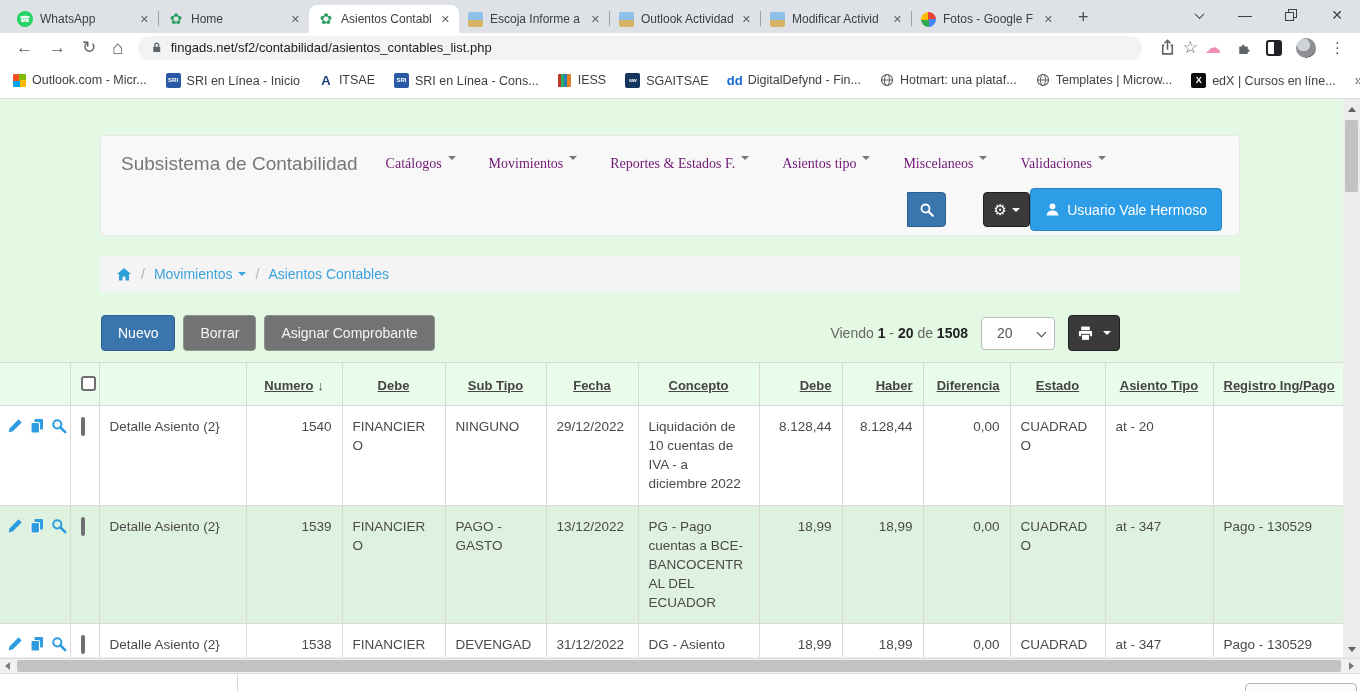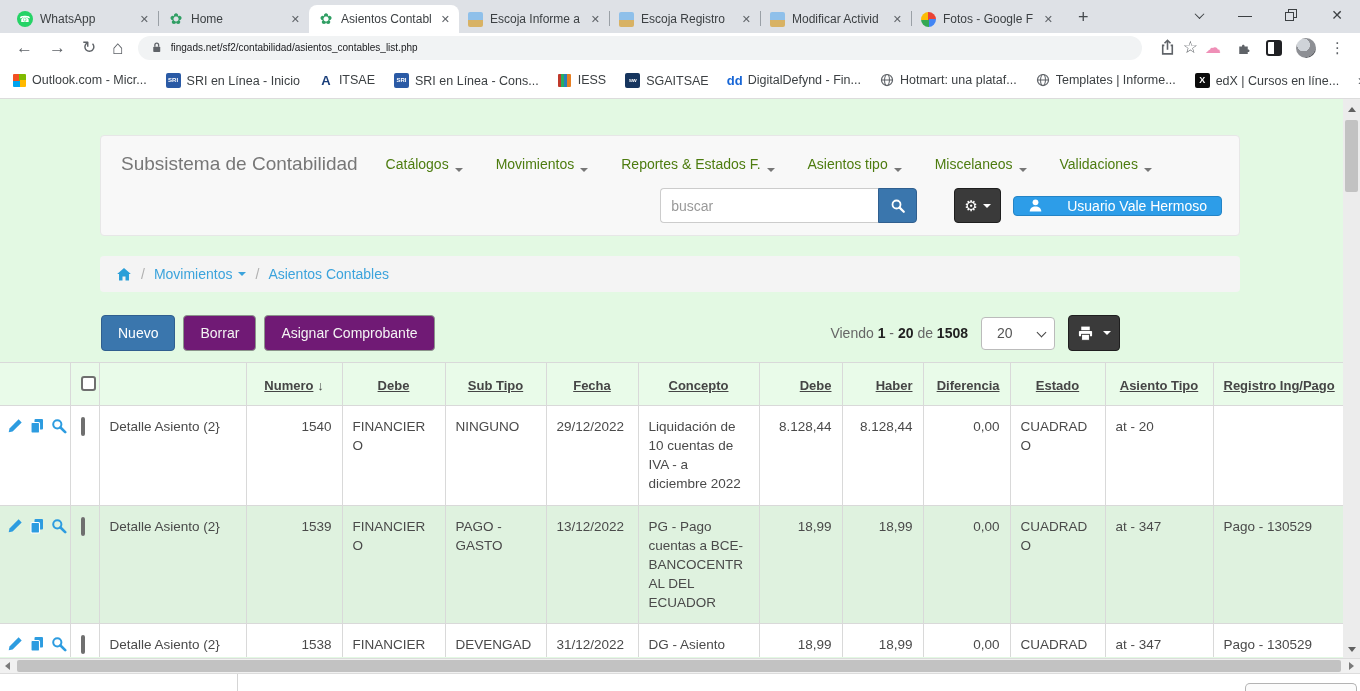--- a/index.html
+++ b/index.html
@@ -31,21 +31,21 @@
   .restore-box { position:relative; width:12px; height:12px; }
   .restore-box i { position:absolute; border:1.2px solid #3c4043; width:9px; height:9px; display:block; }
   .restore-box i.b { left:0; bottom:0; background:#dee1e6; }
   .restore-box i.t { right:0; top:0; }
 
   .toolbar { position:absolute; left:0; top:33px; width:1360px; height:29px; background:#fff;
     display:flex; align-items:center; padding:0 8px; }
   .nav-ico { font-size:17px; color:#5f6368; margin:0 8px; flex:none; }
   .addr { flex:1; height:24px; background:#f1f3f4; border-radius:12px; margin:0 10px 0 6px;
     display:flex; align-items:center; padding:0 12px; }
-  .addr-url { font-size:10px; color:#202124; margin-left:8px; white-space:nowrap; overflow:hidden; }
+  .addr-url { font-size:13px; color:#202124; margin-left:8px; white-space:nowrap; overflow:hidden; }
   .tool-right { display:flex; align-items:center; flex:none; }
   .tool-right > * { margin:0 7px; }
   .cloud-ico { color:#ef8fb7; font-size:16px; }
   .half-square { width:16px; height:16px; border:2px solid #202124; border-radius:3px;
     background:linear-gradient(90deg,#fff 0 50%, #202124 50% 100%); }
   .avatar { width:20px; height:20px; border-radius:50%;
     background:radial-gradient(circle at 38% 35%, #cfd3d8 0 35%, #8d8f94 36% 70%, #5b5d62 71%); }
   .kebab { font-size:15px; color:#5f6368; letter-spacing:0; }
 
   .bookmarks { position:absolute; left:0; top:62px; width:1360px; height:37px; background:#fff;
@@ -69,49 +69,49 @@
   
   .page { position:absolute; left:0; top:99px; width:1360px; height:592px; background:#e3f9e3; }
   .gadbar { position:absolute; left:0; top:8px; width:1345px; text-align:center; font-size:13px; color:#1e1e1e; }
   .gadbar b { font-weight:bold; }
 
   .navbar { position:absolute; left:100px; top:36px; width:1140px; height:101px;
     background:#f8f8f8; border:1px solid #e7e7e7; border-radius:4px; }
   .nav-row1 { display:flex; align-items:center; padding:17px 20px 0 20px; }
   .brand { font-size:19px; color:#777; margin-right:28px; white-space:nowrap; }
   .menus { display:flex; align-items:center; gap:33px; }
-  .menu-item { display:flex; align-items:flex-end; font-size:14px; color:#4d7c0f; white-space:nowrap; }
+  .menu-item { display:flex; align-items:flex-start; font-size:14px; color:#701a75; white-space:nowrap;font-family:Liberation Serif, serif; }
   .caret { width:0; height:0; border-left:4px solid transparent; border-right:4px solid transparent;
     border-top:4px solid #777; margin-left:6px; display:inline-block; }
   .nav-row2 { display:flex; align-items:center; justify-content:flex-end; padding:13px 17px 0 0; }
   .search-input { width:218px; height:35px; border:1px solid #ccc; border-right:none;
     border-radius:4px 0 0 4px; padding:0 10px; font-size:14px; color:#555; background:#fff;
     font-family:inherit; outline:none; }
   .search-input::placeholder { color:#999; }
   .search-btn { width:39px; height:35px; background:#3a76ad; border:1px solid #305f8f;
     border-radius:0 4px 4px 0; display:flex; align-items:center; justify-content:center; }
   .gear-btn { margin-left:37px; width:47px; height:35px; background:#3a3a3a; border:1px solid #1f1f1f;
     border-radius:4px; display:flex; align-items:center; justify-content:center; color:#fff; }
   .gear-glyph { font-size:15px; line-height:1; }
   .caret-w { border-top-color:#fff; margin-left:5px; }
-  .user-btn { margin-left:12px; height:20px; background:#2d9de8; border:1px solid #2484c6;
-    border-radius:4px; display:flex; align-items:center; padding:0 14px; color:#fff; font-size:14px; gap:24px; }
+  .user-btn { margin-left:0; height:43px; background:#2d9de8; border:1px solid #2484c6;
+    border-radius:4px; display:flex; align-items:center; padding:0 14px; color:#fff; font-size:14px; gap:7px; }
 
   .breadcrumb { position:absolute; left:100px; top:157px; width:1140px; height:36px; background:#f4f4f4;
     border-radius:4px; display:flex; align-items:center; padding-left:16px; font-size:14px; gap:9px; }
   .bc-sep { color:#b0b0b0; }
   .bc-link { color:#3ba3dc; display:flex; align-items:center; }
   .caret-bc { border-top-color:#3ba3dc; }
 
   .btnrow { position:absolute; left:0; top:216px; width:1238px; height:36px; }
   .left-btns { position:absolute; left:101px; top:0; display:flex; gap:8px; }
   .btn { height:36px; border-radius:4px; font-size:14px; color:#fff; display:flex; align-items:center;
     padding:0 16px; font-family:inherit; }
   .btn-blue { background:#3a76ad; border:1px solid #305f8f; }
-  .btn-gray { background:#701a75; border:1px solid #8b958b; color:#f4f4f4; }
+  .btn-gray { background:#737373; border:1px solid #8b958b; color:#f4f4f4; }
   .pager { position:absolute; right:118px; top:0; display:flex; align-items:center; gap:13px; height:36px; }
   .viendo { font-size:14px; color:#666; }
   .viendo b { color:#222; }
   .select-box { position:relative; width:74px; height:33px; border:1px solid #bbb; border-radius:4px;
     background:#fff; display:flex; align-items:center; padding-left:15px; font-size:14px; color:#555; }
   .select-chev { position:absolute; right:9px; top:11px; width:7px; height:7px;
     border-right:1.8px solid #444; border-bottom:1.8px solid #444; transform:rotate(45deg); }
   .print-btn { width:52px; height:36px; background:#3a3a3a; border:1px solid #1f1f1f; border-radius:4px;
     display:flex; align-items:center; justify-content:center; gap:4px; }
 
@@ -174,21 +174,21 @@
       <span class="tab-close">✕</span>
     </div>
     <div class="tab">
       <span class="fav fav-land"></span>
       <span class="tab-label">Escoja Informe a</span>
       <span class="tab-close">✕</span>
     </div>
     <div class="tab-sep"></div>
     <div class="tab">
       <span class="fav fav-land"></span>
-      <span class="tab-label">Escoja Registro</span>
+      <span class="tab-label">Outlook Actividad</span>
       <span class="tab-close">✕</span>
     </div>
     <div class="tab-sep"></div>
     <div class="tab">
       <span class="fav fav-land"></span>
       <span class="tab-label">Modificar Activid</span>
       <span class="tab-close">✕</span>
     </div>
     <div class="tab-sep"></div>
     <div class="tab">
@@ -284,21 +284,21 @@
       <span class="bm-label">Hotmart: una plataf...</span>
     </div>
     <div class="bm">
       <span class="bm-ico">
         <svg width="14" height="14" viewBox="0 0 16 16">
             <circle cx="8" cy="8" r="6.3" fill="none" stroke="#5f6368" stroke-width="1.4"></circle>
             <ellipse cx="8" cy="8" rx="2.8" ry="6.3" fill="none" stroke="#5f6368" stroke-width="1.2"></ellipse>
             <path d="M1.7 8 h12.6" stroke="#5f6368" stroke-width="1.2"></path>
           </svg>
       </span>
-      <span class="bm-label">Templates | Informe...</span>
+      <span class="bm-label">Templates | Microw...</span>
     </div>
     <div class="bm">
       <span class="ico-edx">X</span>
       <span class="bm-label">edX | Cursos en líne...</span>
     </div>
     <span class="bm-overflow">»</span>
   </div>
 
   <div class="page">
 
@@ -327,21 +327,20 @@
             <span>Miscelaneos</span>
               <span class="caret"></span>
           </span>
           <span class="menu-item">
             <span>Validaciones</span>
               <span class="caret"></span>
           </span>
         </div>
       </div>
       <div class="nav-row2">
-        <input class="search-input" type="text" placeholder="buscar" style="">
         <div class="search-btn">
           <svg width="16" height="16" viewBox="0 0 16 16">
             <circle cx="6.5" cy="6.5" r="4" fill="none" stroke="#fff" stroke-width="1.8"></circle>
             <path d="M9.6 9.6 L13.8 13.8" stroke="#fff" stroke-width="2.2" stroke-linecap="round"></path>
           </svg>
         </div>
         <div class="gear-btn">
           <span class="gear-glyph">⚙</span>
           <span class="caret caret-w"></span>
         </div>

